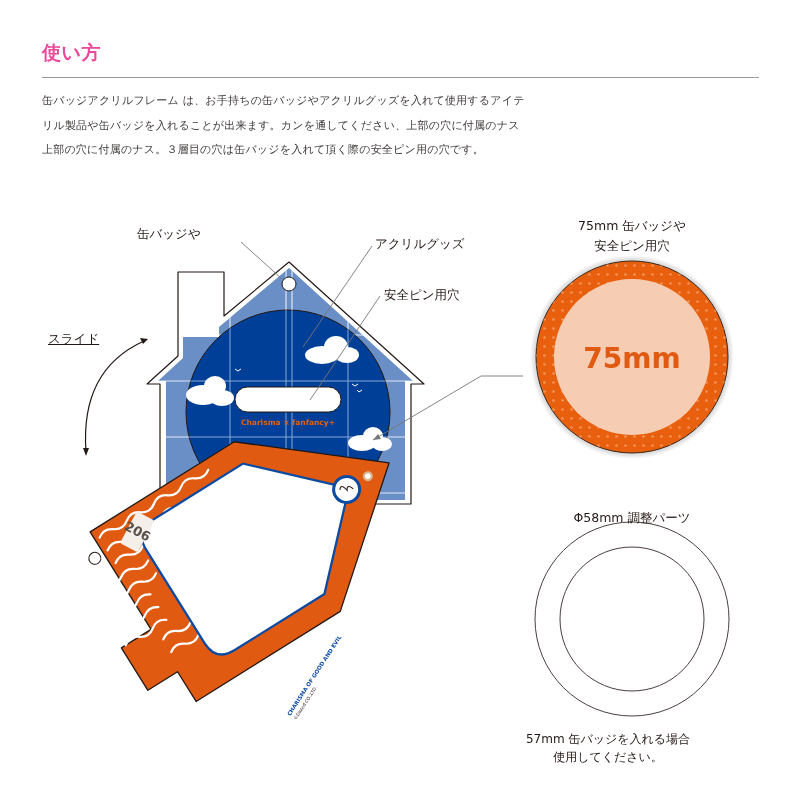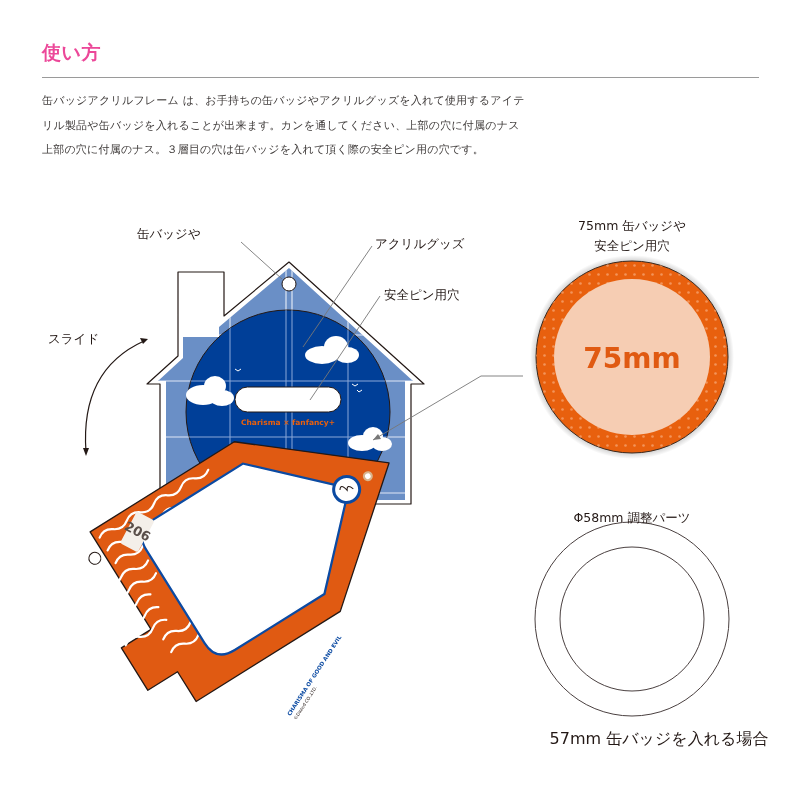--- a/index.html
+++ b/index.html
@@ -157,22 +157,23 @@
 
   <g fill="none" stroke="#4a4040" stroke-width="1">
     <circle cx="632" cy="619" r="97"></circle>
     <circle cx="632" cy="619" r="72"></circle>
   </g>
 </svg>
 
 <div class="label" style="left:137px;top:226px;">缶バッジや</div>
 <div class="label" style="left:375px;top:236px;">アクリルグッズ</div>
 <div class="label" style="left:384px;top:287px;">安全ピン用穴</div>
-<div class="label" style="left:48px;top:331px;">スライド</div>
+<div class="label" style="left:48px;top:331px;text-decoration:underline;">スライド</div>
 
 <div class="label center" style="left:532px;top:216px;width:200px;line-height:20px;">
   <div>75mm 缶バッジや</div>
   <div>安全ピン用穴</div>
 </div>
 <div class="label center" style="left:532px;top:510px;width:200px;">Φ58mm 調整パーツ</div>
-<div class="label center" style="left:547px;top:730px;width:224px;line-height:18px;font-size:16px;">
+<div class="label center" style="left:496px;top:730px;width:224px;line-height:18px;font-size:12px;">
   <div>57mm 缶バッジを入れる場合</div>
+  <div>使用してください。</div>
 </div>
 
 </body></html>

